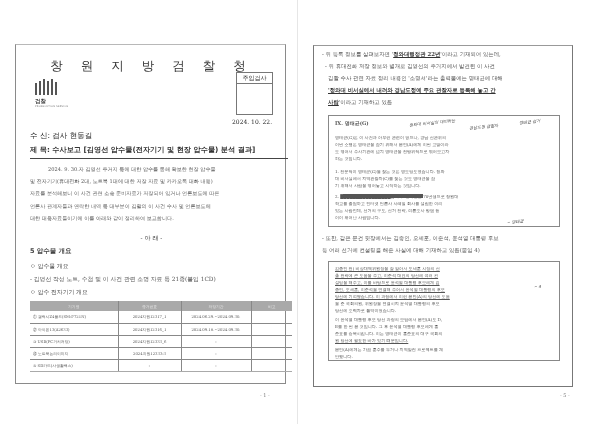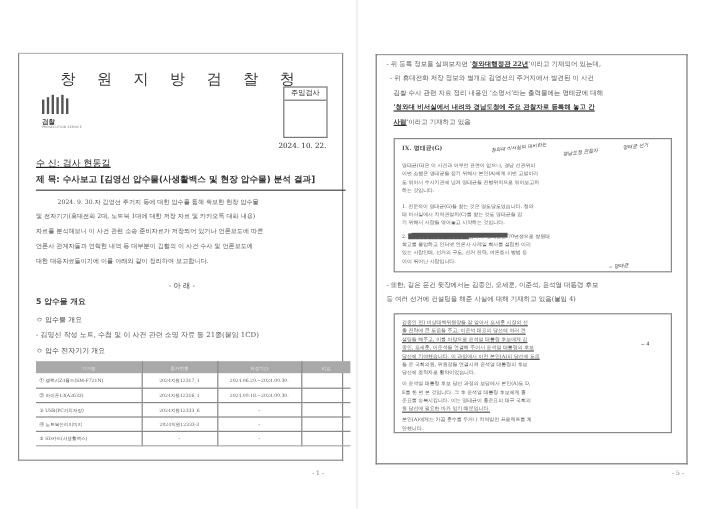--- a/index.html
+++ b/index.html
@@ -22,21 +22,21 @@
   .logo-bars { display: flex; gap: 2px; height: 16px; align-items: flex-end; padding-left: 0px; }
   .logo-bars span { display: block; width: 2px; background: #555; }
   .logo-name { font-family: "DejaVu Sans", sans-serif; font-size: 5.5px; font-weight: bold; margin-top: 3px; color: #444; }
   .logo-sub { font-family: "DejaVu Sans", sans-serif; font-size: 2.5px; color: #777; letter-spacing: 0.2px; }
 
   .stamp-box { position: absolute; left: 220px; top: 27px; width: 37px; border: 1px solid #777; }
   .stamp-head { font-size: 6px; text-align: center; border-bottom: 1px solid #777; height: 11px; line-height: 10px; }
   .stamp-body { height: 30px; }
   .stamp-date { position: absolute; left: 216px; top: 73px; font-size: 6px; }
 
-  .recipient { position: absolute; left: 14px; top: 86px; font-size: 7.5px; font-family: "DejaVu Sans", sans-serif; color: #222; text-decoration: underline; }
+  .recipient { position: absolute; left: 14px; top: 86px; font-size: 7.5px; font-family: "DejaVu Sans", sans-serif; color: #222; }
   .subject { position: absolute; left: 14px; top: 100px; font-size: 7.2px; font-weight: bold; font-family: "DejaVu Sans", sans-serif; color: #333; width: 258px; white-space: nowrap; }
   .subject-rule { position: absolute; left: 14px; top: 113px; width: 258px; height: 1px; background: #444; }
 
   .body-para { position: absolute; left: 14px; top: 118px; width: 262px; font-size: 5.1px; line-height: 12.2px; color: #555; text-align: justify; }
   .body-para .indent { display: inline-block; width: 18px; }
 
   .section-center { position: absolute; left: 0; width: 271px; top: 189px; text-align: center; font-size: 6px; color: #444; }
   .section-h1 { position: absolute; left: 14px; top: 202px; font-size: 6.5px; font-weight: bold; color: #444; font-family: "DejaVu Sans", sans-serif; }
   .section-h2 { position: absolute; left: 14px; font-size: 5.8px; color: #444; }
   .section-h2.a { top: 217px; }
@@ -84,21 +84,21 @@
       <div class="logo-sub">PROSECUTION SERVICE</div>
     </div>
 
     <div class="stamp-box">
       <div class="stamp-head">주임검사</div>
       <div class="stamp-body"></div>
     </div>
     <div class="stamp-date">2024. 10. 22.</div>
 
     <div class="recipient">수 신:  검사 현동길</div>
-    <div class="subject">제 목:  수사보고 [김영선 압수물(사생활백스 및 현장 압수물) 분석 결과]</div>
+    <div class="subject">제 목:  수사보고 [김영선 압수물(전자기기 및 현장 압수물) 분석 결과]</div>
     <div class="subject-rule"></div>
 
     <div class="body-para">
       <div><span class="indent"></span><span>2024. 9. 30.자 김영선 주거지 등에 대한 압수를 통해 확보한 현장 압수물</span></div>
       <div>및 전자기기(휴대전화 2대, 노트북 1대에 대한 저장 자료 및 카카오톡 대화 내용)</div>
       <div>자료를 분석해보니 이 사건 관련 소송 준비자료가 저장되어 있거나 언론보도에 따른</div>
       <div>언론사 관계자들과 연락한 내역 등 대부분이 김활의 이 사건 수사 및 언론보도에</div>
       <div>대한 대응자료들이기에 이를 아래와 같이 정리하여 보고합니다.</div>
     </div>
 

